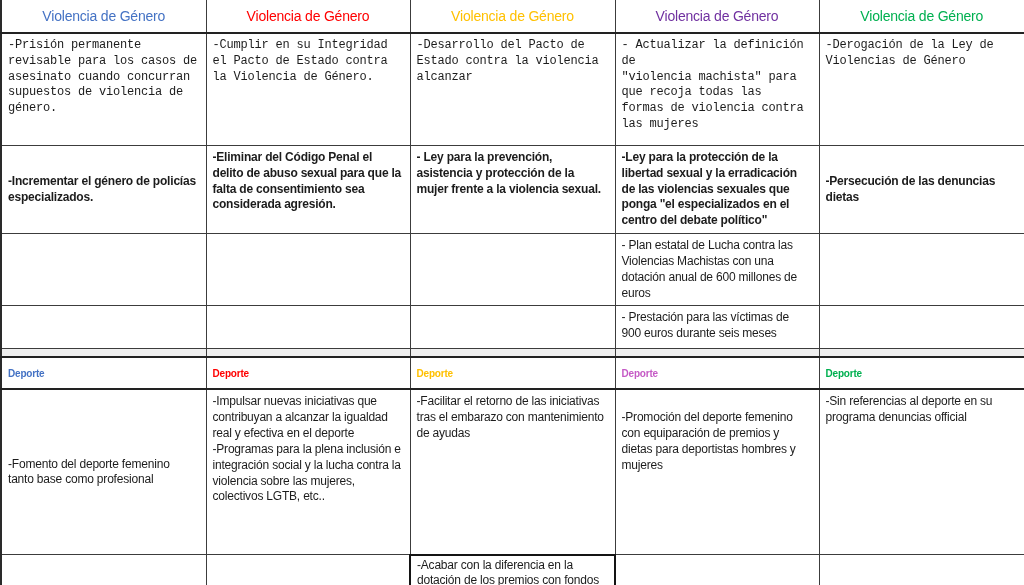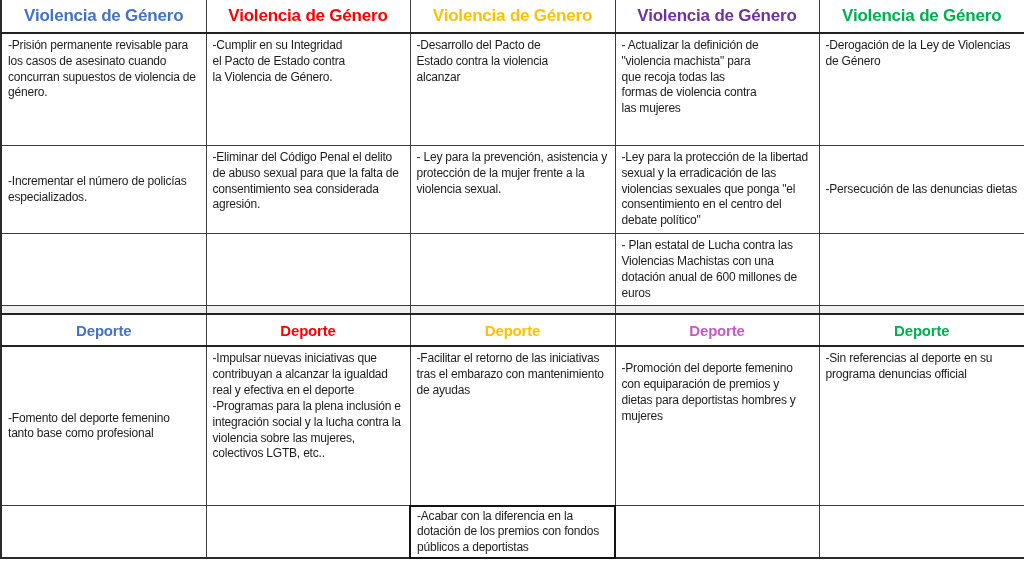--- a/index.html
+++ b/index.html
@@ -29,43 +29,43 @@
     color: #1c1c1c;
     white-space: pre-line;
     overflow: hidden;
   }
   tr.r-vheader td {
     height: 24px;
     border-top: none;
     border-bottom: 2px solid #222222;
     text-align: center;
     vertical-align: middle;
-    font-weight: bold;
-    font-size: 17px;
+    font-weight: normal;
+    font-size: 14px;
     white-space: nowrap;
   }
   tr.r-dheader td {
     height: 22px;
     border-top: 2px solid #222222;
     border-bottom: 2px solid #222222;
-    text-align: center;
+    text-align: left;
     vertical-align: middle;
     font-weight: bold;
-    font-size: 15px;
+    font-size: 10px;
     white-space: nowrap;
   }
-  tr.r-v1 td { height: 103px; }
-  tr.r-v2 td { height: 71px; }
+  tr.r-v1 td { height: 103px; font-family: Liberation Mono, monospace; }
+  tr.r-v2 td { height: 71px; font-weight: bold; }
   tr.r-v3 td { height: 61px; margin-left: 38px; }
   tr.r-v4 td { height: 34px; }
   tr.r-spacer td { height: 7px; padding: 0; background: #efefef; border-bottom: 1px solid #555; }
   tr.r-d1 td { height: 140px; }
   tr.r-d2 td { height: 39px; padding-top: 2px; padding-bottom: 2px; line-height: 1.28; }
   td.vmid { vertical-align: middle; }
-  td.pt14 { padding-top: 14px; margin-top: 35px; }
+  td.pt14 { padding-top: 20px; margin-top: 35px; }
   td.thickbox { border: 2px solid #141414; }
 </style>
 </head>
 <body>
 
 <table class="compare">
   <colgroup>
     <col class="c1">
       <col class="c2">
       <col class="c3">
@@ -92,35 +92,43 @@
 alcanzar</td>
     <td>- Actualizar la definición de
 "violencia machista" para
 que recoja todas las
 formas de violencia contra
 las mujeres</td>
     <td>-Derogación de la Ley de Violencias de Género</td>
   </tr>
 
   <tr class="r-v2">
-    <td class="vmid">-Incrementar el número de policías especializados.</td>
+    <td class="vmid">-Incrementar el género de policías especializados.</td>
     <td>-Eliminar del Código Penal el delito de abuso sexual para que la falta de consentimiento sea considerada agresión.</td>
     <td>- Ley para la prevención, asistencia y protección de la mujer frente a la violencia sexual.</td>
-    <td>-Ley para la protección de la libertad sexual y la erradicación de las violencias sexuales que ponga "el consentimiento en el centro del debate político"</td>
+    <td>-Ley para la protección de la libertad sexual y la erradicación de las violencias sexuales que ponga "el especializados en el centro del debate político"</td>
     <td class="vmid">-Persecución de las denuncias dietas</td>
   </tr>
 
   <tr class="r-v3">
     <td></td>
     <td></td>
     <td></td>
     <td>- Plan estatal de Lucha contra las Violencias Machistas con una dotación anual de 600 millones de euros</td>
     <td></td>
   </tr>
 
+  <tr class="r-v4">
+    <td></td>
+    <td></td>
+    <td></td>
+    <td>- Prestación para las víctimas de
+900 euros durante seis meses</td>
+    <td></td>
+  </tr>
 
   <tr class="r-spacer">
     <td></td>
     <td></td>
     <td></td>
     <td></td>
     <td></td>
   </tr>
 
   <tr class="r-dheader">

